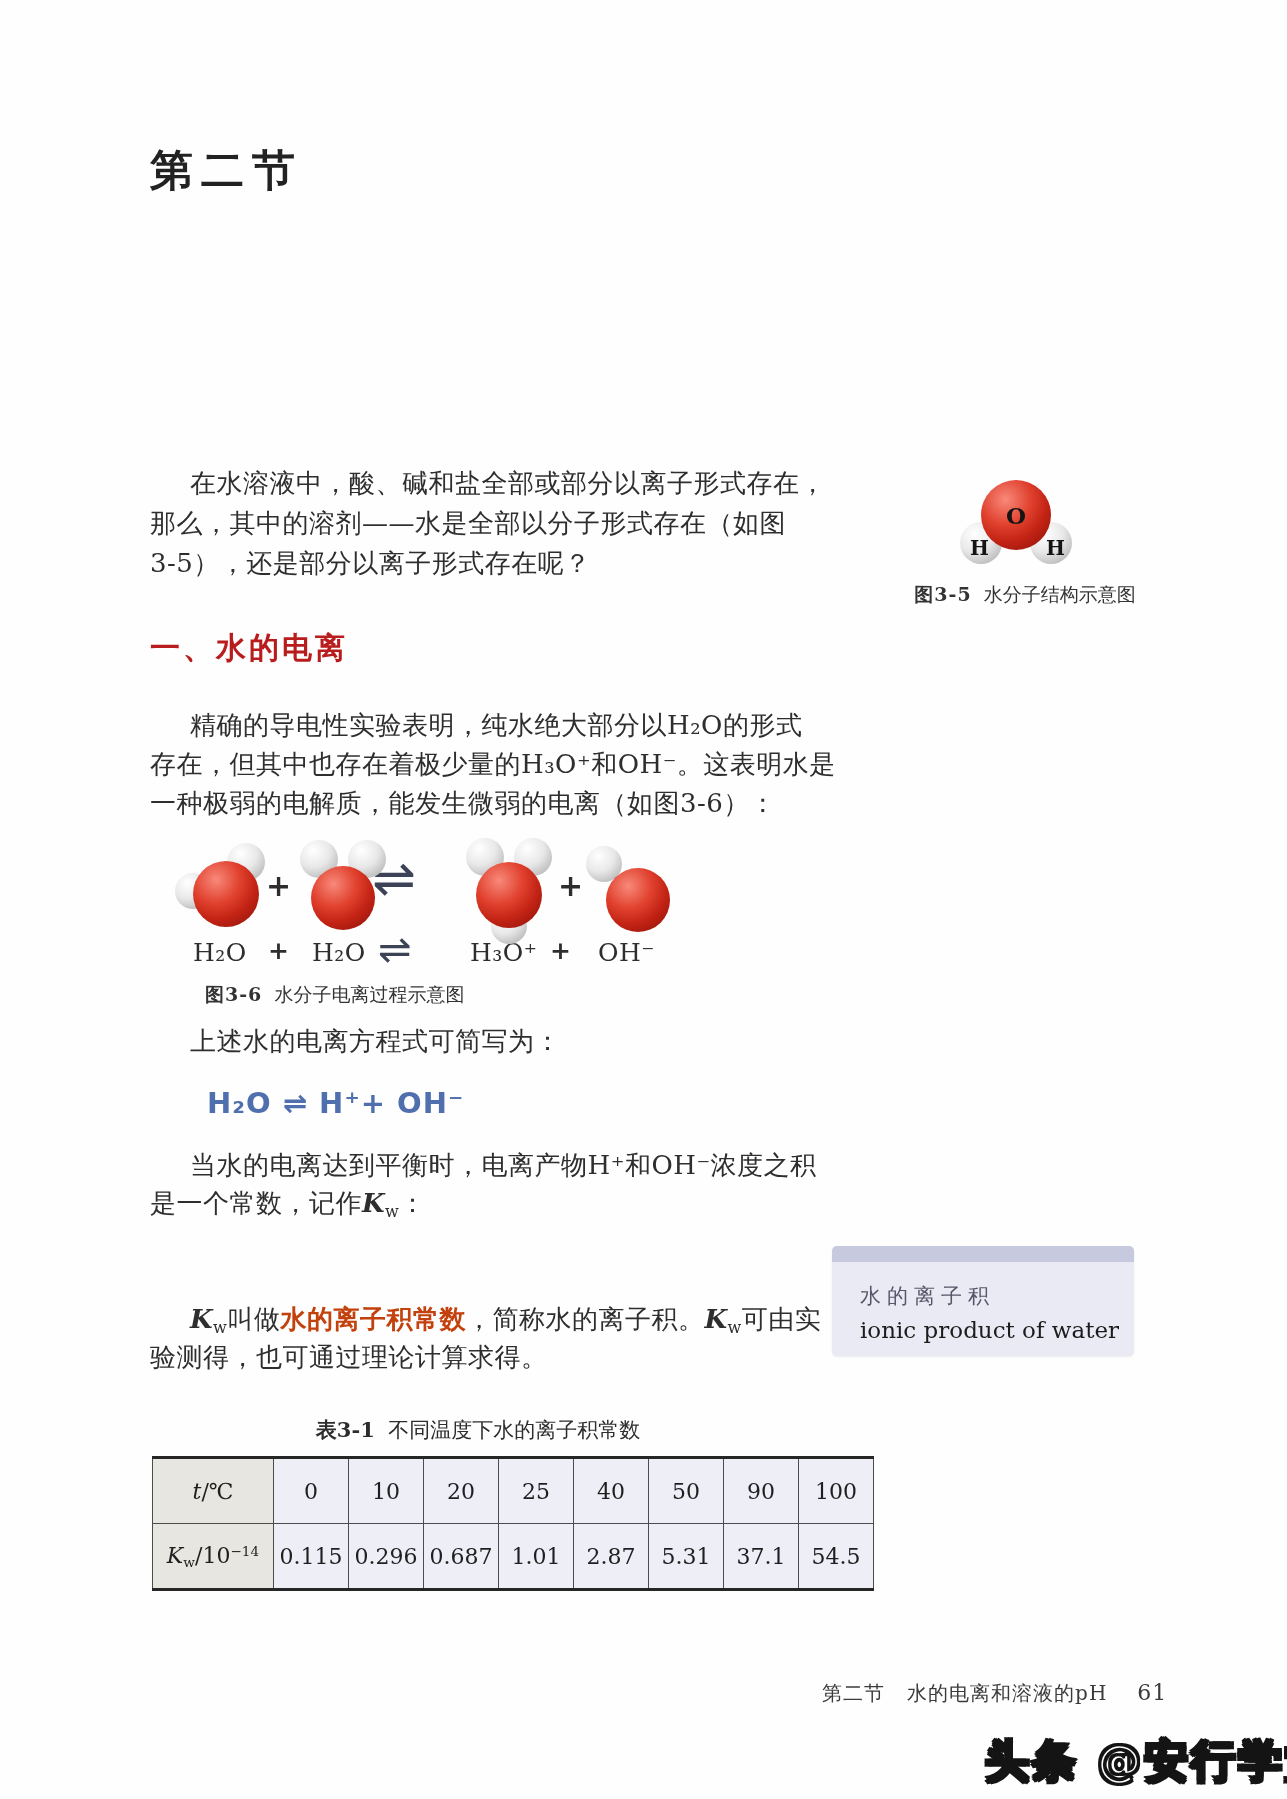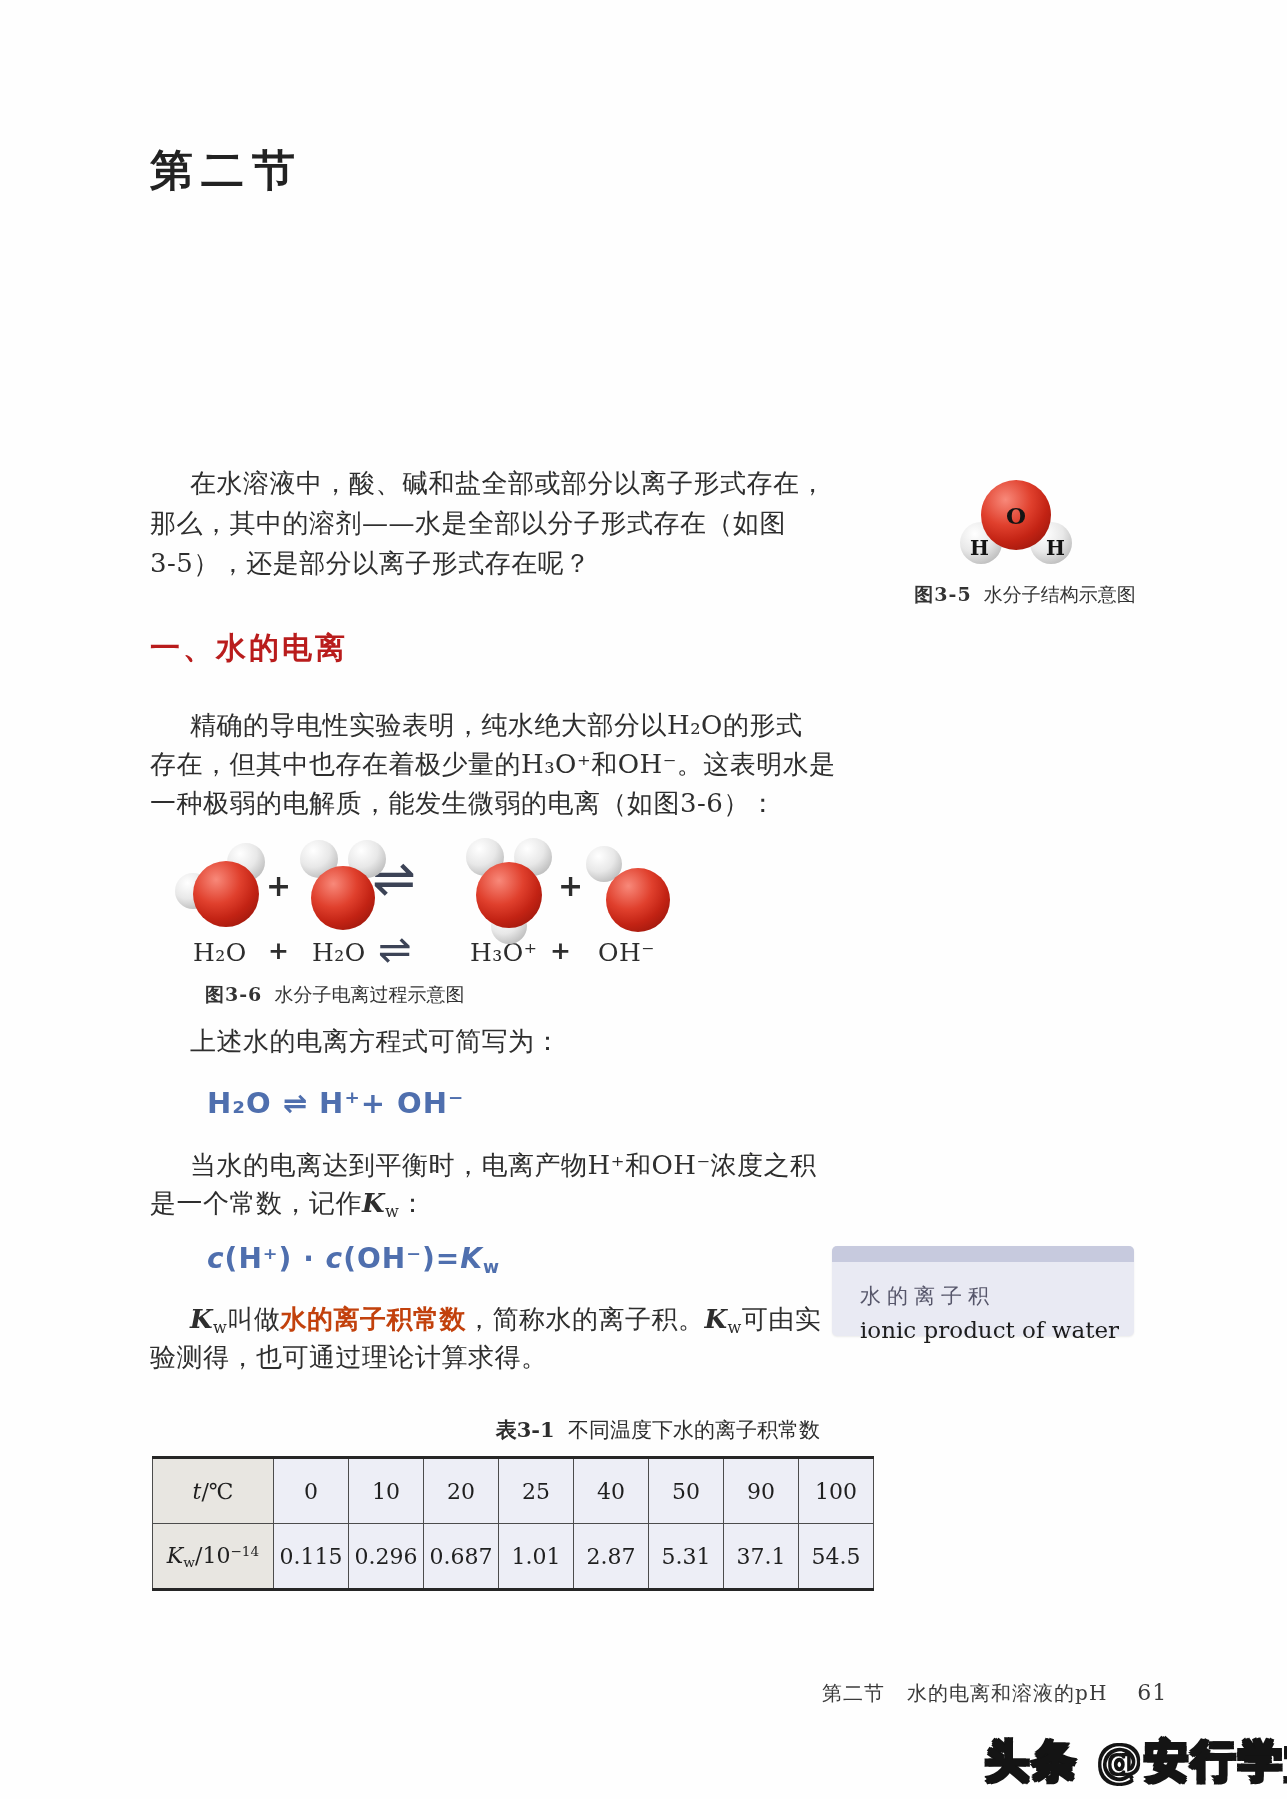--- a/index.html
+++ b/index.html
@@ -19,21 +19,21 @@
   .sb{font-size:0.62em;vertical-align:-0.28em;}
   .sp{font-size:0.62em;vertical-align:0.5em;}
   .ki{font-style:italic;font-weight:600;}
   
   .sph{position:absolute;border-radius:50%;}
   .red{background:radial-gradient(circle at 35% 28%, #f8897a 0%, #e0402d 38%, #c32314 62%, #8e130a 95%);}
   .wht{background:radial-gradient(circle at 35% 28%, #ffffff 0%, #e8e8e8 45%, #bdbdbd 80%, #999999 100%);}
   .atom-lbl{position:absolute;z-index:5;font-weight:700;color:#141414;font-size:20px;}
   .eq-arrow{font-family:"DejaVu Sans","Liberation Sans",sans-serif;color:#3c4356;}
   
-  .vocab{position:absolute;left:832px;top:1246px;width:302px;height:90px;background:#e9eaf3;
+  .vocab{position:absolute;left:832px;top:1246px;width:302px;height:110px;background:#e9eaf3;
          border-radius:5px;box-shadow:0 1px 2px rgba(0,0,0,0.08);}
   .vocab-bar{height:16px;background:#c7cade;border-radius:5px 5px 0 0;}
   .vocab-zh{margin:20px 0 0 28px;font-size:21px;color:#56566a;letter-spacing:6px;}
   .vocab-en{margin:7px 0 0 28px;font-size:23px;color:#1c1c1c;}
   
   .kw-table{border-collapse:collapse;border-top:3px solid #262626;border-bottom:3px solid #262626;}
   .kw-table td{border:1.6px solid #4c4c4c;text-align:center;font-size:22px;color:#1f1f1f;
                height:64px;padding:0 4px;background:#edeef6;}
   .kw-table td.rowlab{width:112px;background:#e8e6e1;}
   .kw-table td.num{width:66px;}
@@ -120,34 +120,33 @@
 
   <div class="abs body-line" style="left:190px;top:1024px;">上述水的电离方程式可简写为：</div>
 
   <div class="abs blue-eq" style="left:207px;top:1086px;">H₂O ⇌ H⁺+ OH⁻</div>
 
   <div>
     <div class="abs body-line" style="left:190px;top:1148px;">当水的电离达到平衡时，电离产物H⁺和OH⁻浓度之积</div>
     <div class="abs body-line" style="left:150px;top:1186px;"><span>是一个常数，记作</span><span class="ki">K</span><span class="sb">w</span><span>：</span></div>
   </div>
 
-  <div class="abs blue-eq" style="left:207px;top:1242px;font-size:28px;"><i>c</i><span>(H⁺) · </span><i>c</i><span>(OH⁻)=</span><i>K</i><span class="sb">w</span></div>
 
   <div>
     <div class="abs body-line" style="left:190px;top:1302px;"><span class="ki">K</span><span class="sb">w</span><span>叫做</span><span class="blue-term">水的离子积常数</span><span>，简称水的离子积。</span><span class="ki">K</span><span class="sb">w</span><span>可由实</span></div>
     <div class="abs body-line" style="left:150px;top:1340px;">验测得，也可通过理论计算求得。</div>
   </div>
 
   <div class="vocab">
     <div class="vocab-bar"></div>
     <div class="vocab-zh">水的离子积</div>
     <div class="vocab-en">ionic product of water</div>
   </div>
 
-  <div class="abs" style="left:168px;top:1416px;width:652px;text-align:right;font-size:21px;">
+  <div class="abs" style="left:152px;top:1416px;width:652px;text-align:center;font-size:21px;">
     <b>表3-1</b>&nbsp;&nbsp;<span>不同温度下水的离子积常数</span>
   </div>
 
   <table class="kw-table abs" style="left:152px;top:1456px;">
     <tbody>
         <tr>
       <td class="rowlab"><i>t</i><span>/℃</span></td>
       <td class="num">0</td>
       <td class="num">10</td>
       <td class="num">20</td>

